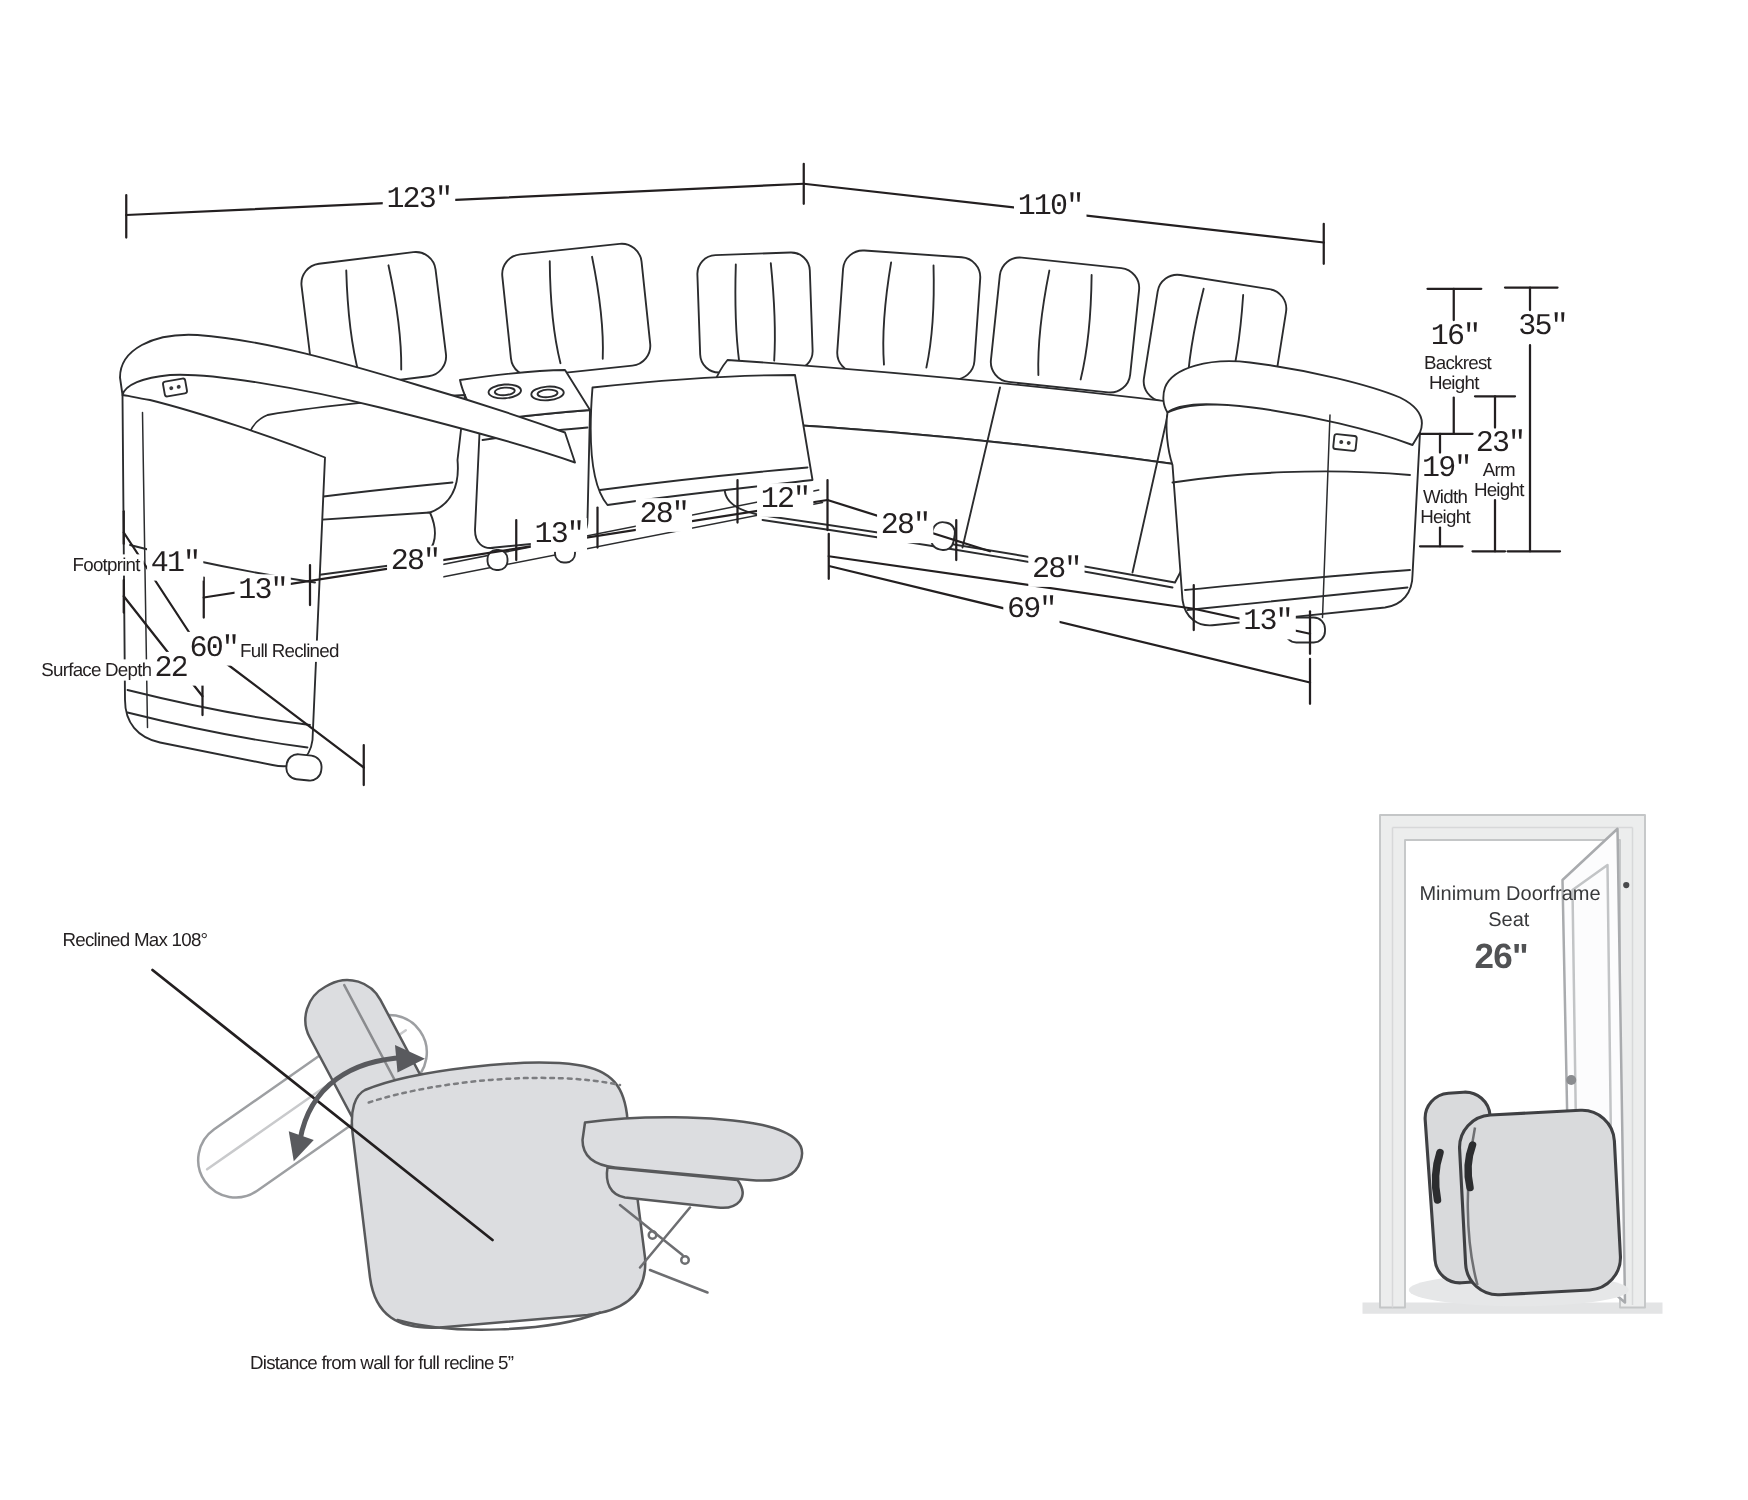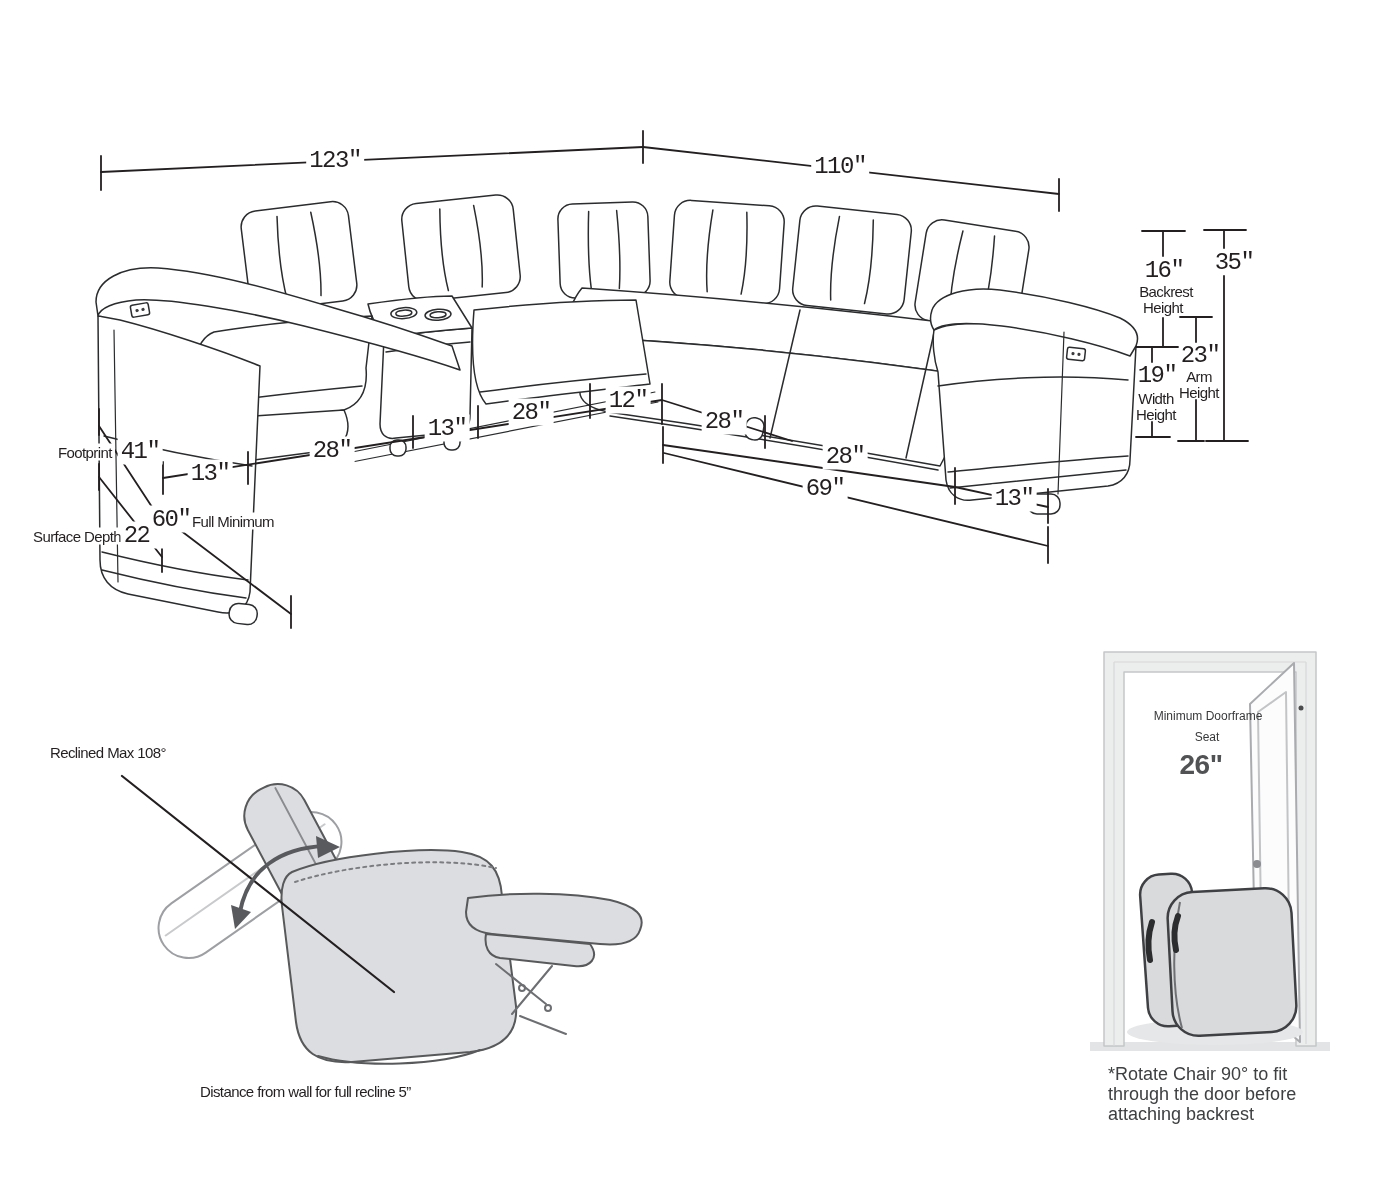--- a/index.html
+++ b/index.html
@@ -6,21 +6,21 @@
   .canvas{position:relative;width:1398px;height:1200px;background:#fff;overflow:hidden;
           font-family:"Liberation Mono",monospace;color:#231f20;}
   .canvas svg{position:absolute;left:0;top:0;}
   .labels{position:absolute;left:0;top:0;width:100%;height:100%;z-index:5;}
   .lbl{position:absolute;white-space:nowrap;color:#231f20;}
   .num{font-size:24px;letter-spacing:-1.5px;font-family:"Liberation Mono",monospace;}
   .small{font-size:15px;letter-spacing:-0.6px;font-family:Liberation Sans, sans-serif;}
   .ctr{transform:translate(-50%,-50%);}
   .ly{transform:translateY(-50%);}
   .bg{background:#fff;padding:0 3px;}
-  .door-head{font-family:"Liberation Sans",sans-serif;font-size:12px;color:#38393b;text-align:left;}
+  .door-head{font-family:"Liberation Sans",sans-serif;font-size:16px;color:#38393b;text-align:left;}
   .door-val{font-family:"Liberation Sans",sans-serif;font-size:28px;font-weight:bold;color:#515254;letter-spacing:-0.5px;}
   .door-note{position:absolute;font-family:"Liberation Sans",sans-serif;font-size:18px;line-height:20px;color:#3f4042;}
 </style>
 </head>
 <body>
 
 <div class="canvas">
 
 <svg width="1398" height="1200" viewBox="0 0 1398 1200">
 
@@ -269,28 +269,23 @@
 
   <div class="lbl num bg ctr" style="left:845px;top:456px">28"</div>
   <div class="lbl num bg ctr" style="left:1014px;top:498px">13"</div>
   <div class="lbl num bg ctr" style="left:825px;top:488px">69"</div>
 
   <div class="lbl small bg ly" style="left:55px;top:452px">Footprint</div>
   <div class="lbl num bg ctr" style="left:140px;top:451px">41"</div>
   <div class="lbl small bg ly" style="left:30px;top:536px">Surface Depth</div>
   <div class="lbl num bg ctr" style="left:143px;top:535px">22"</div>
   <div class="lbl num bg ctr" style="left:171px;top:519px">60"</div>
-  <div class="lbl small bg ly" style="left:189px;top:521px">Full Minimum</div>
+  <div class="lbl small bg ly" style="left:189px;top:521px">Full Reclined</div>
 
   <div class="lbl small ly" style="left:50px;top:752px">Reclined Max 108°</div>
   <div class="lbl small ly" style="left:200px;top:1091px">Distance from wall for full recline 5”</div>
 
   <div class="lbl door-head ctr" style="left:1208px;top:716px">Minimum Doorframe</div>
   <div class="lbl door-head ctr" style="left:1207px;top:737px">Seat</div>
   <div class="lbl door-val ctr" style="left:1201px;top:765px">26"</div>
-  <div class="door-note" style="left:1108px;top:1064px">
-    <div>*Rotate Chair 90° to fit</div>
-    <div>through the door before</div>
-    <div>attaching backrest</div>
-  </div>
 </div>
 
 </div>
 
 </body></html>

